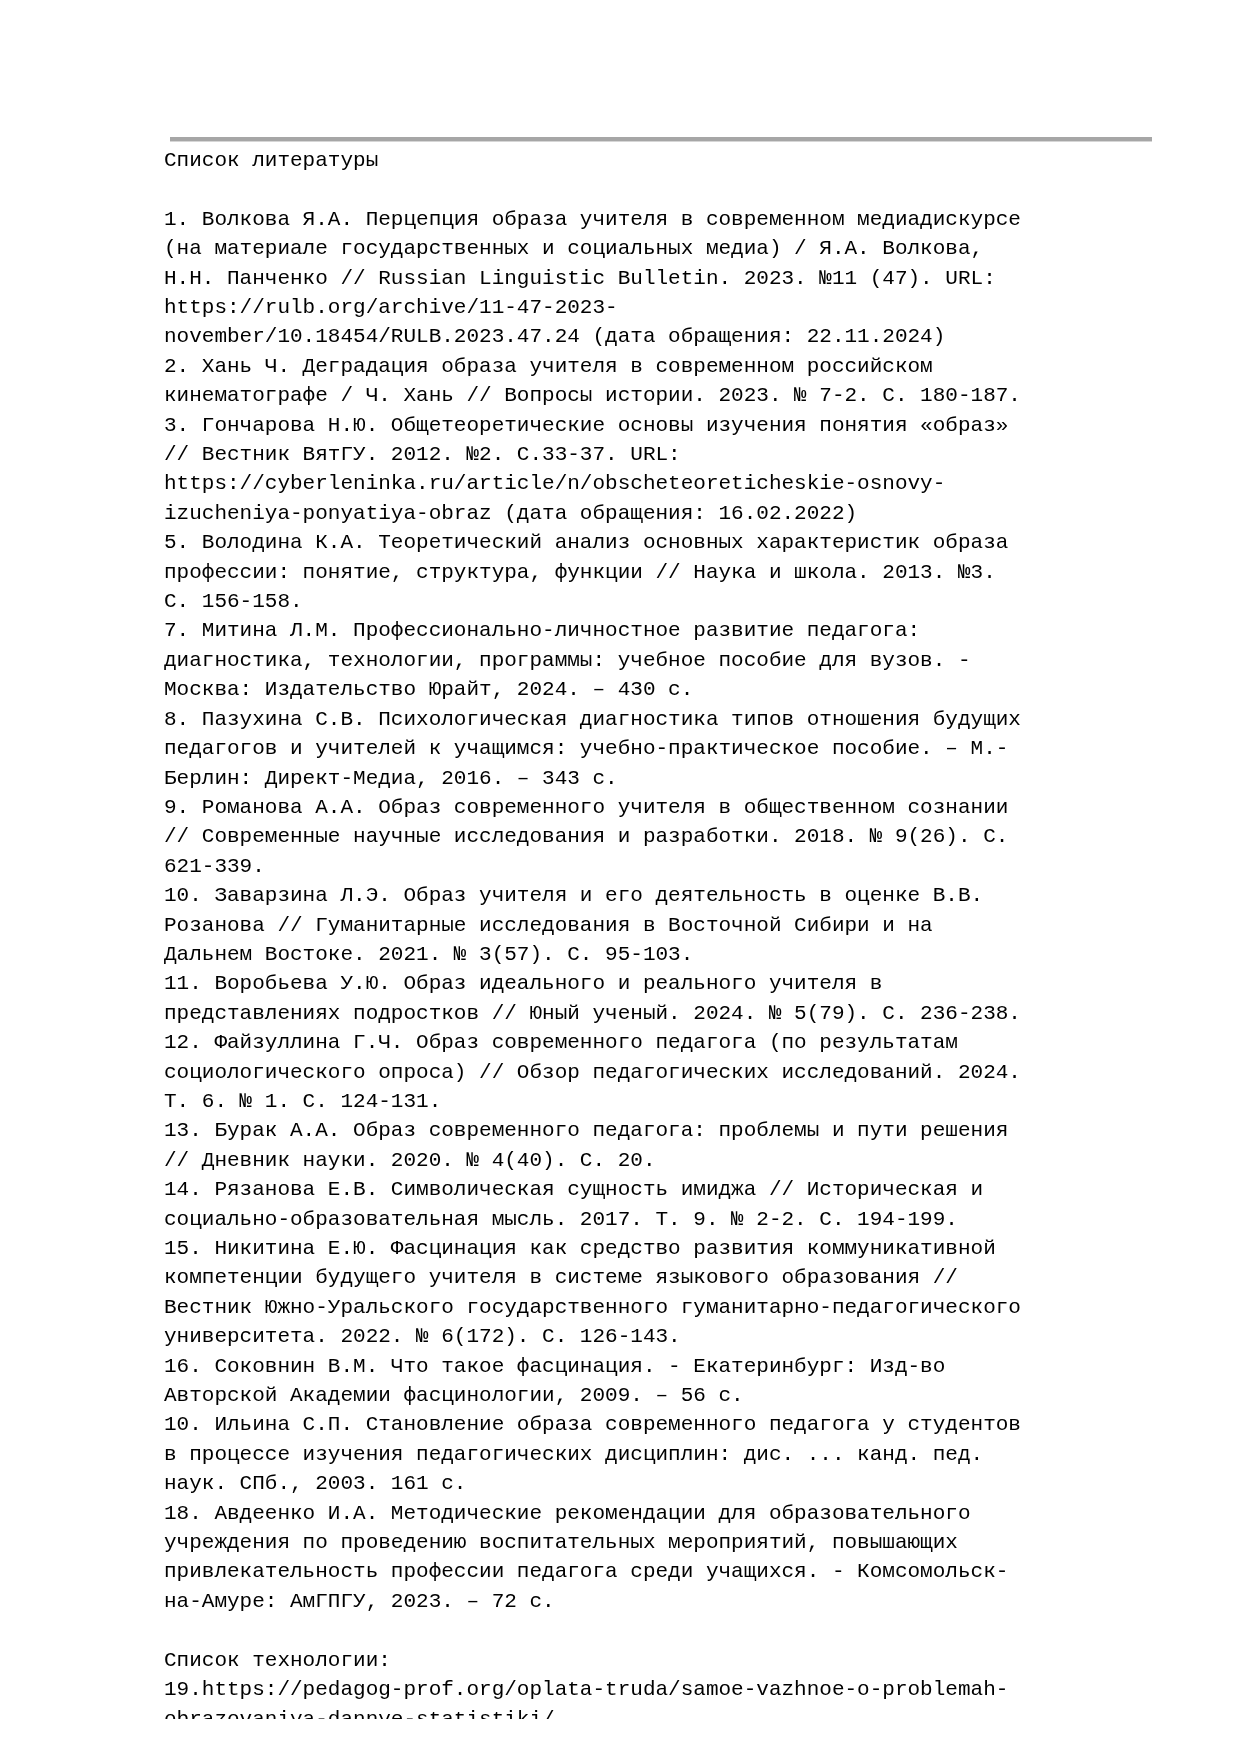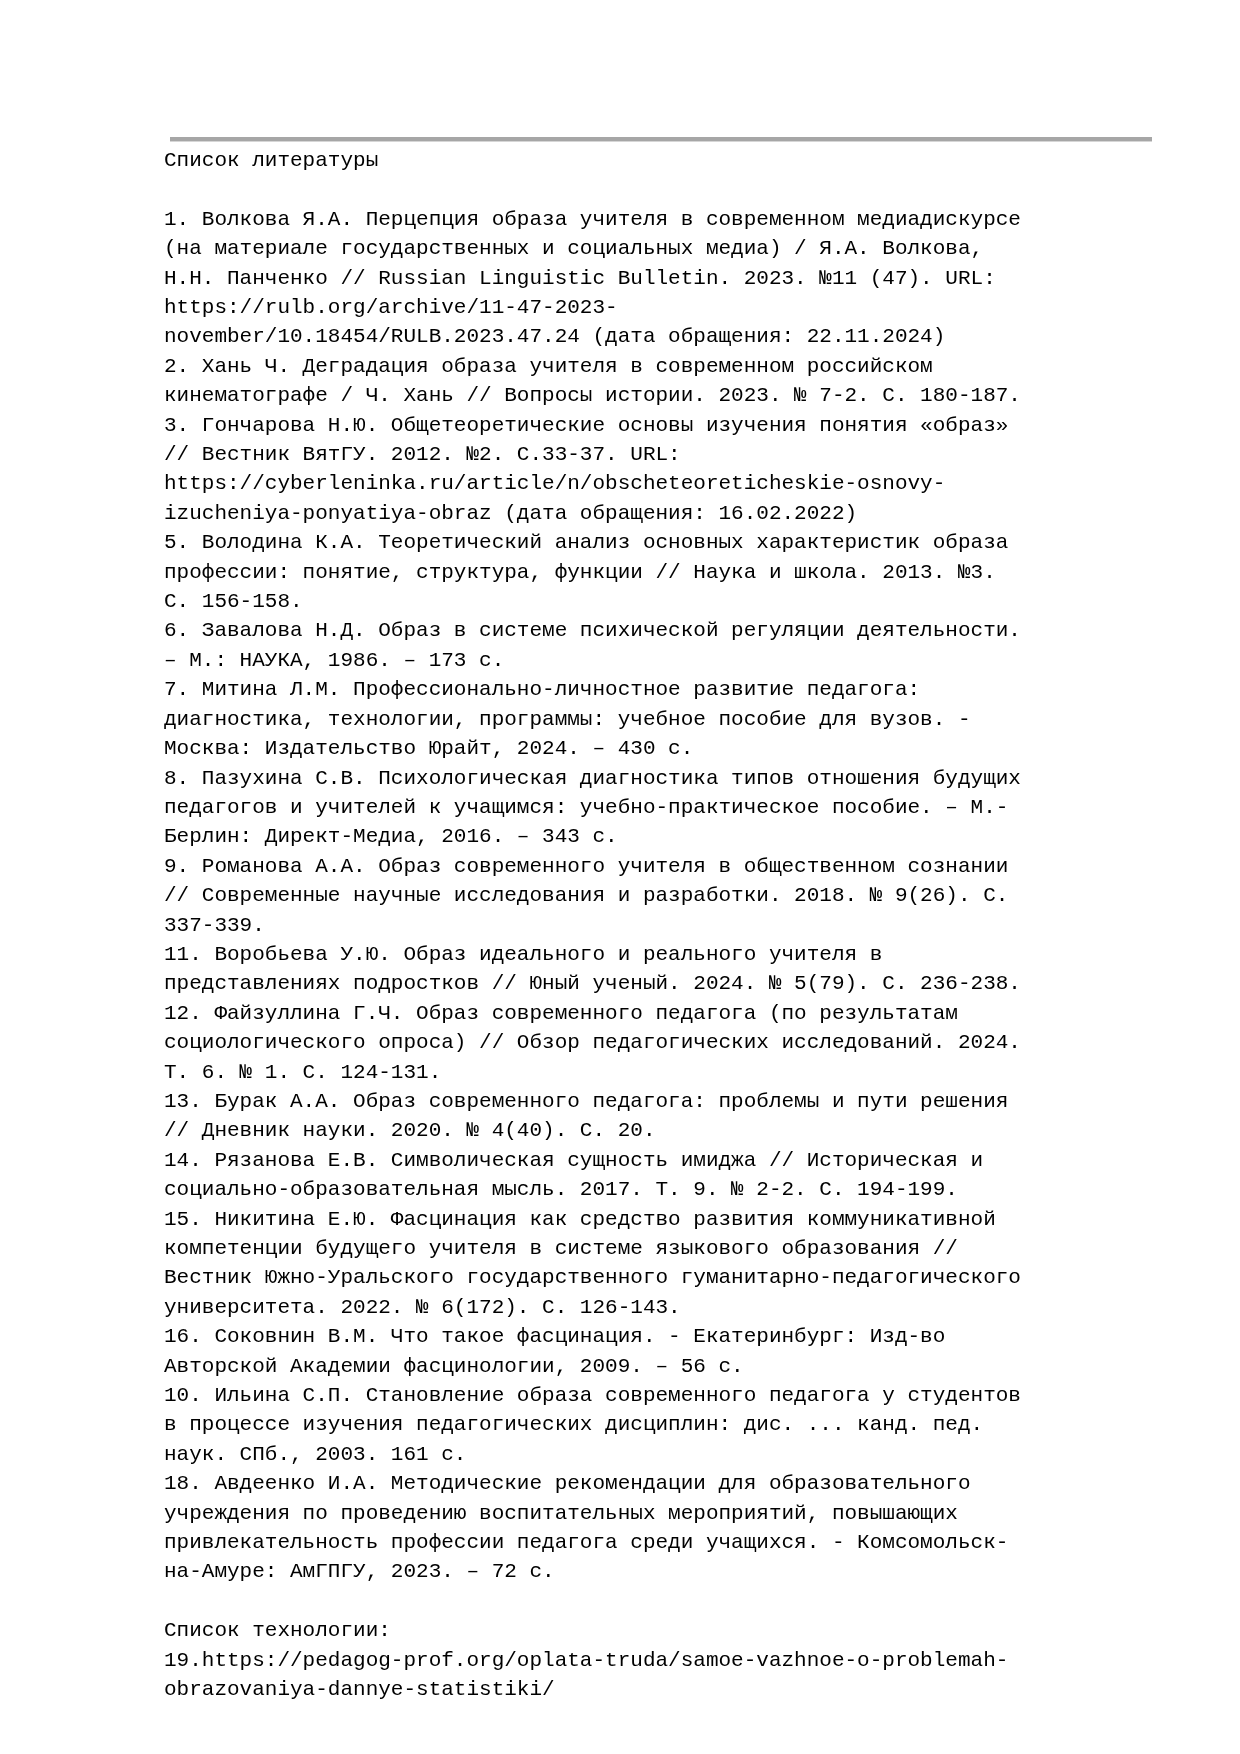--- a/index.html
+++ b/index.html
@@ -56,24 +56,24 @@
 
     <p>Список литературы</p>
 
     <div class="spacer"></div>
 
     <div>
       <p>1. Волкова Я.А. Перцепция образа учителя в современном медиадискурсе (на материале государственных и социальных медиа) / Я.А. Волкова, Н.Н. Панченко // Russian Linguistic Bulletin. 2023. №11 (47). URL: https://rulb.org/archive/11-47-2023-november/10.18454/RULB.2023.47.24 (дата обращения: 22.11.2024)</p>
       <p>2. Хань Ч. Деградация образа учителя в современном российском кинематографе / Ч. Хань // Вопросы истории. 2023. № 7-2. С. 180-187.</p>
       <p>3. Гончарова Н.Ю. Общетеоретические основы изучения понятия «образ» // Вестник ВятГУ. 2012. №2. С.33-37. URL: https://cyberleninka.ru/article/n/obscheteoreticheskie-osnovy-izucheniya-ponyatiya-obraz (дата обращения: 16.02.2022)</p>
       <p>5. Володина К.А. Теоретический анализ основных характеристик образа профессии: понятие, структура, функции // Наука и школа. 2013. №3. С. 156-158.</p>
-      <p>6. Завалова Н.Д. Образ в системе психической регуляции деятельности. – М.: НАУКА, 1986. – 173 с.</p>
       <p>7. Митина Л.М. Профессионально-личностное развитие педагога: диагностика, технологии, программы: учебное пособие для вузов. - Москва: Издательство Юрайт, 2024. – 430 с.</p>
       <p>8. Пазухина С.В. Психологическая диагностика типов отношения будущих педагогов и учителей к учащимся: учебно-практическое пособие. – М.-Берлин: Директ-Медиа, 2016. – 343 с.</p>
-      <p>9. Романова А.А. Образ современного учителя в общественном сознании // Современные научные исследования и разработки. 2018. № 9(26). С. 337-339.</p>
+      <p>9. Романова А.А. Образ современного учителя в общественном сознании // Современные научные исследования и разработки. 2018. № 9(26). С. 621-339.</p>
+      <p>10. Заварзина Л.Э. Образ учителя и его деятельность в оценке В.В. Розанова // Гуманитарные исследования в Восточной Сибири и на Дальнем Востоке. 2021. № 3(57). С. 95-103.</p>
       <p>11. Воробьева У.Ю. Образ идеального и реального учителя в представлениях подростков // Юный ученый. 2024. № 5(79). С. 236-238.</p>
       <p>12. Файзуллина Г.Ч. Образ современного педагога (по результатам социологического опроса) // Обзор педагогических исследований. 2024. Т. 6. № 1. С. 124-131.</p>
       <p>13. Бурак А.А. Образ современного педагога: проблемы и пути решения // Дневник науки. 2020. № 4(40). С. 20.</p>
       <p>14. Рязанова Е.В. Символическая сущность имиджа // Историческая и социально-образовательная мысль. 2017. Т. 9. № 2-2. С. 194-199.</p>
       <p>15. Никитина Е.Ю. Фасцинация как средство развития коммуникативной компетенции будущего учителя в системе языкового образования // Вестник Южно-Уральского государственного гуманитарно-педагогического университета. 2022. № 6(172). С. 126-143.</p>
       <p>16. Соковнин В.М. Что такое фасцинация. - Екатеринбург: Изд-во Авторской Академии фасцинологии, 2009. – 56 с.</p>
       <p>10. Ильина С.П. Становление образа современного педагога у студентов в процессе изучения педагогических дисциплин: дис. ... канд. пед. наук. СПб., 2003. 161 с.</p>
       <p>18. Авдеенко И.А. Методические рекомендации для образовательного учреждения по проведению воспитательных мероприятий, повышающих привлекательность профессии педагога среди учащихся. - Комсомольск-на-Амуре: АмГПГУ, 2023. – 72 с.</p>
     </div>
 

